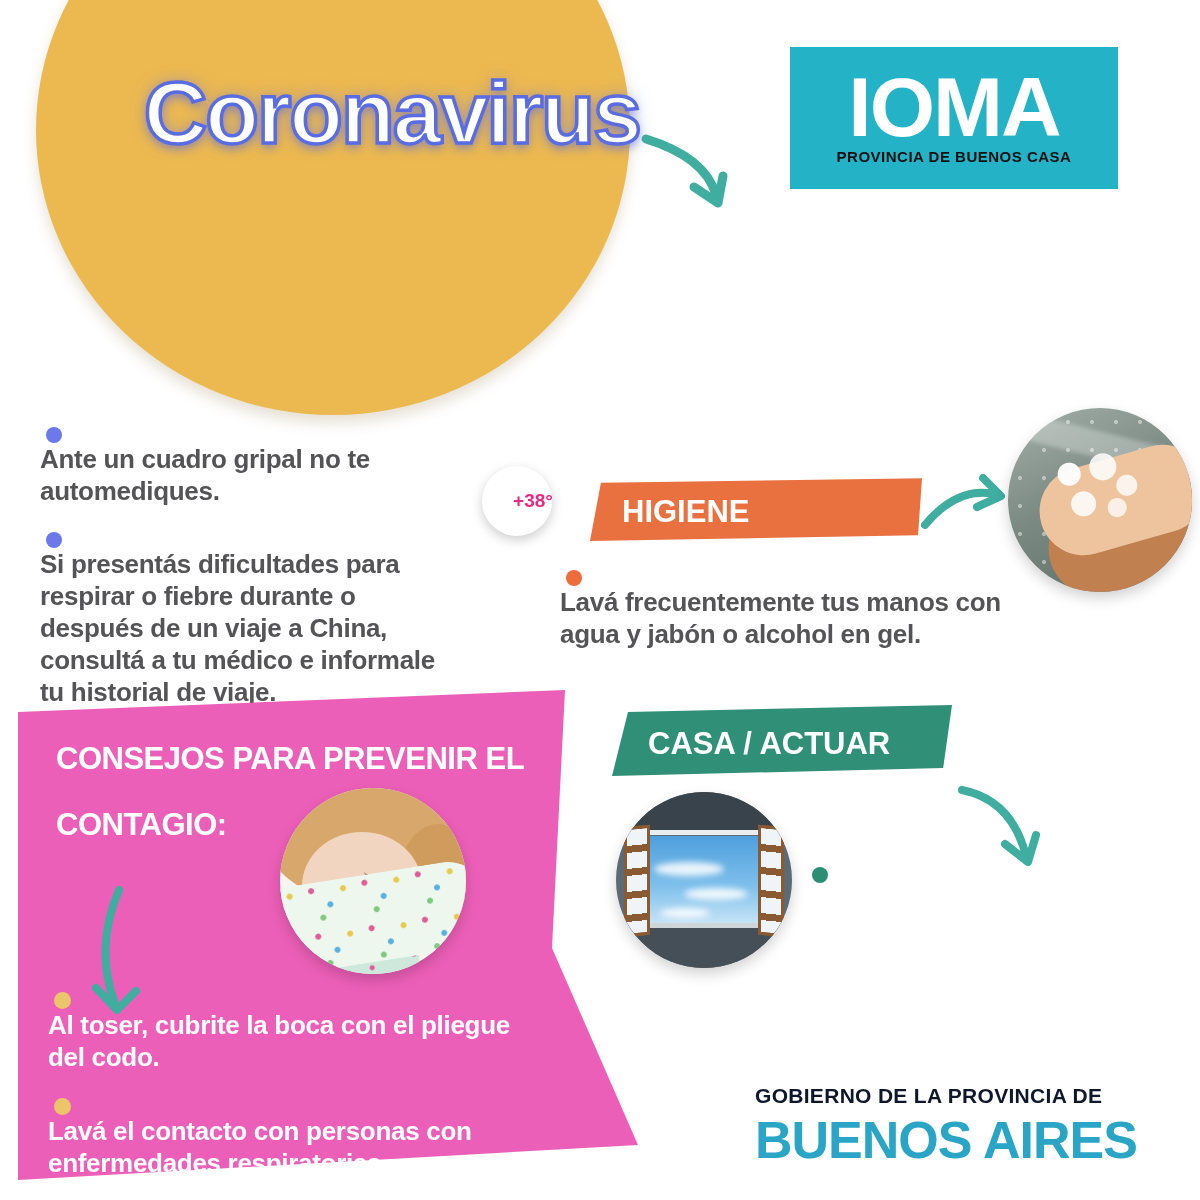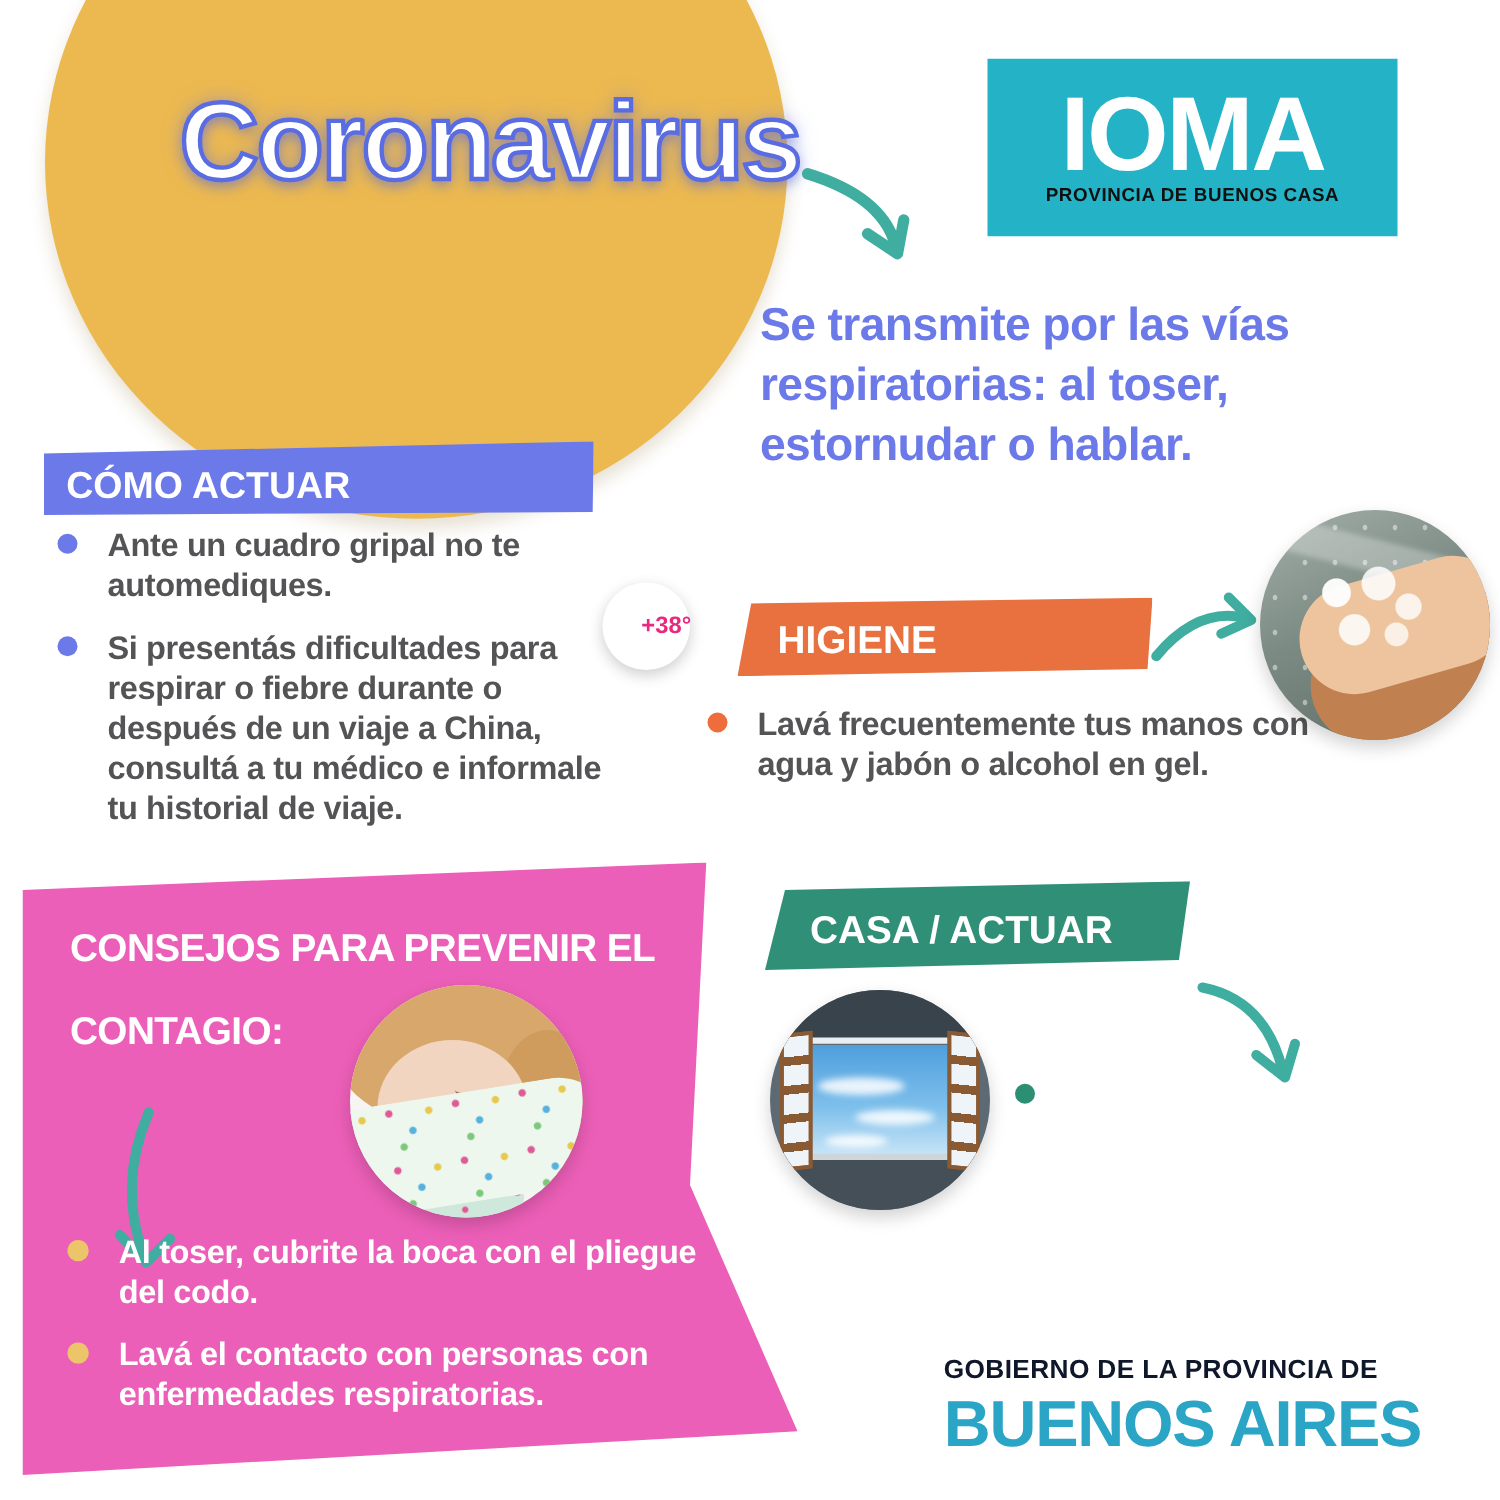--- a/index.html
+++ b/index.html
@@ -34,21 +34,21 @@
   .banner-como .banner-inner { padding:14px 0 0 18px; font-size:30px; }
   .banner-higiene { left:590px; top:477px; width:332px; height:64px; background:#e8713f;
     clip-path:polygon(3.3% 9%, 100% 2%, 98.8% 91%, 0% 100%); }
   .banner-higiene .banner-inner { padding:6px 0 0 32px; font-size:31px; }
   .banner-casa { left:612px; top:704px; width:340px; height:72px; background:#2f9077;
     clip-path:polygon(4.7% 11%, 100% 1.5%, 97.4% 89%, 0% 100%); }
   .banner-casa .banner-inner { padding:8px 0 0 36px; font-size:31px; }
 
   
   .blist { position:absolute; }
-  .brow { display:flex; }
+  .brow { display:flex;flex-direction:column; }
   .brow + .brow { margin-top:18px; }
   .dot { flex:none; width:16px; height:16px; border-radius:50%; margin:7px 24px 0 6px; }
   .btext { font-size:26px; font-weight:bold; color:#545456; line-height:32px; letter-spacing:-0.3px; }
   .list-como { left:40px; top:420px; } .list-como .btext { width:396px; }
   .list-como .dot { background:#6b79e9; }
   .list-higiene { left:560px; top:563px; } .list-higiene .btext { width:446px; }
   .list-higiene .dot { background:#ed6d3d; }
   .list-consejos { left:48px; top:985px; } .list-consejos .btext { width:468px; color:#ffffff; }
   .list-consejos .dot { background:#ecc469; width:17px; height:17px; }
   .list-casa { left:806px; top:860px; } .list-casa .btext { width:292px; }
@@ -144,25 +144,21 @@
   <svg class="arrow" style="left:630px; top:125px;" width="110" height="100" viewBox="0 0 110 100">
     <path d="M16,14 Q75,32 86,70" stroke-width="9"></path>
     <path d="M64,62 L88,78 L93,51" stroke-width="9"></path>
   </svg>
 
   <div class="ioma-box">
     <div class="ioma-name">IOMA</div>
     <div class="ioma-sub">PROVINCIA DE BUENOS CASA</div>
   </div>
 
-  <div class="intro">Se transmite por las vías respiratorias: al toser, estornudar o hablar.</div>
-
-  <div class="banner banner-como">
-    <div class="banner-inner">CÓMO ACTUAR</div>
-  </div>
+
   <div class="blist list-como">
     <div class="brow">
       <span class="dot"></span>
       <span class="btext">Ante un cuadro gripal no te automediques.</span>
     </div>
     <div class="brow">
       <span class="dot"></span>
       <span class="btext">Si presentás dificultades para respirar o fiebre durante o después de un viaje a China, consultá a tu médico e informale tu historial de viaje.</span>
     </div>
   </div>

